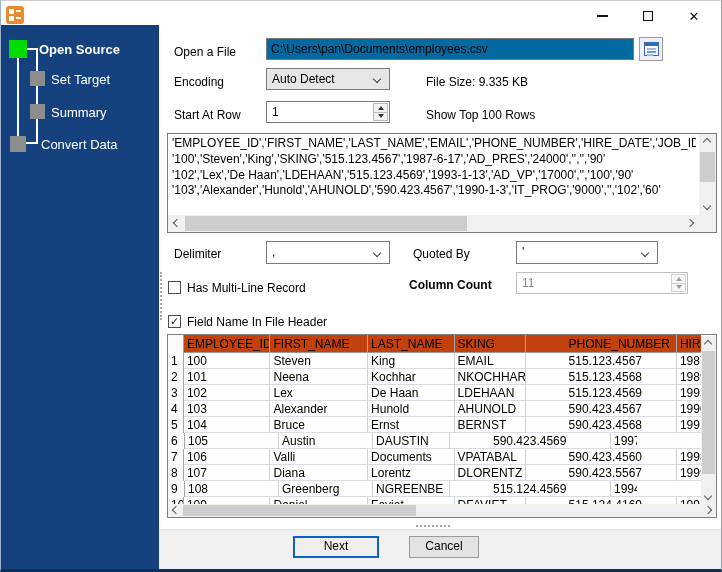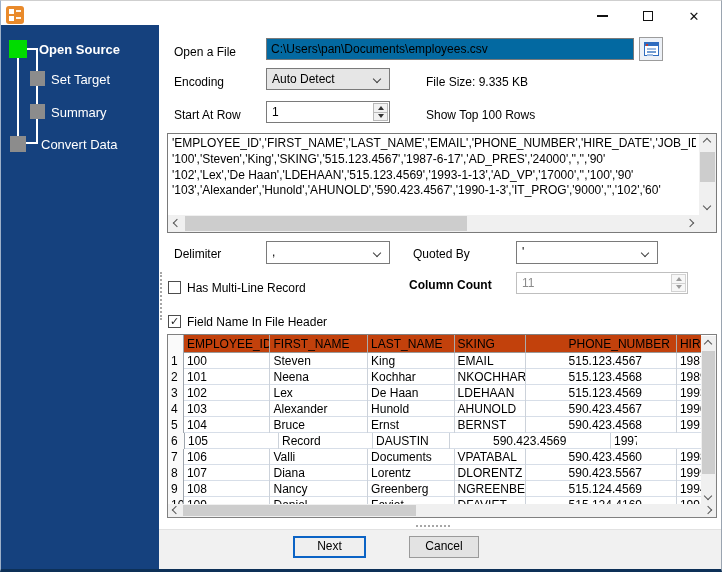--- a/index.html
+++ b/index.html
@@ -263,21 +263,21 @@
           <div class="tcell c1">104</div>
           <div class="tcell c2">Bruce</div>
           <div class="tcell c3">Ernst</div>
           <div class="tcell c4">BERNST</div>
           <div class="tcell c5">590.423.4568</div>
           <div class="tcell c6">1991</div>
         </div>
         <div class="trow">
           <div class="tcell c0 rownum">6</div>
           <div class="tcell c1">105</div>
-          <div class="tcell c3">Record</div>
+          <div class="tcell c3">Austin</div>
           <div class="tcell c4">DAUSTIN</div>
           <div class="tcell c5">590.423.4569</div>
           <div class="tcell c6">1997</div>
         </div>
         <div class="trow">
           <div class="tcell c0 rownum">7</div>
           <div class="tcell c1">106</div>
           <div class="tcell c2">Valli</div>
           <div class="tcell c3">Documents</div>
           <div class="tcell c4">VPATABAL</div>
@@ -289,21 +289,20 @@
           <div class="tcell c1">107</div>
           <div class="tcell c2">Diana</div>
           <div class="tcell c3">Lorentz</div>
           <div class="tcell c4">DLORENTZ</div>
           <div class="tcell c5">590.423.5567</div>
           <div class="tcell c6">1999</div>
         </div>
         <div class="trow">
           <div class="tcell c0 rownum">9</div>
           <div class="tcell c1">108</div>
-          <div class="tcell c2">Nancy</div>
           <div class="tcell c3">Greenberg</div>
           <div class="tcell c4">NGREENBE</div>
           <div class="tcell c5">515.124.4569</div>
           <div class="tcell c6">1994</div>
         </div>
         <div class="trow">
           <div class="tcell c0 rownum">10</div>
           <div class="tcell c1">109</div>
           <div class="tcell c2">Daniel</div>
           <div class="tcell c3">Faviet</div>
@@ -321,16 +320,16 @@
       <span class="sb-arr arr-left" style="left:5px; top:3px;"></span>
       <span class="sb-thumb" style="top:1px; bottom:1px; left:15px; width:233px;"></span>
       <span class="sb-arr arr-right" style="right:5px; top:3px;"></span>
     </div>
   </div>
 
   <div class="grip-v"></div>
   <div class="grip-h"></div>
 
   <div class="footer"></div>
-  <div class="btn default" style="left:292px; top:535px; width:73px;">Next</div>
+  <div class="btn default" style="left:292px; top:535px; width:86px;">Next</div>
   <div class="btn" style="left:408px; top:535px; width:70px;">Cancel</div>
 
 </div>
 
 </body></html>

